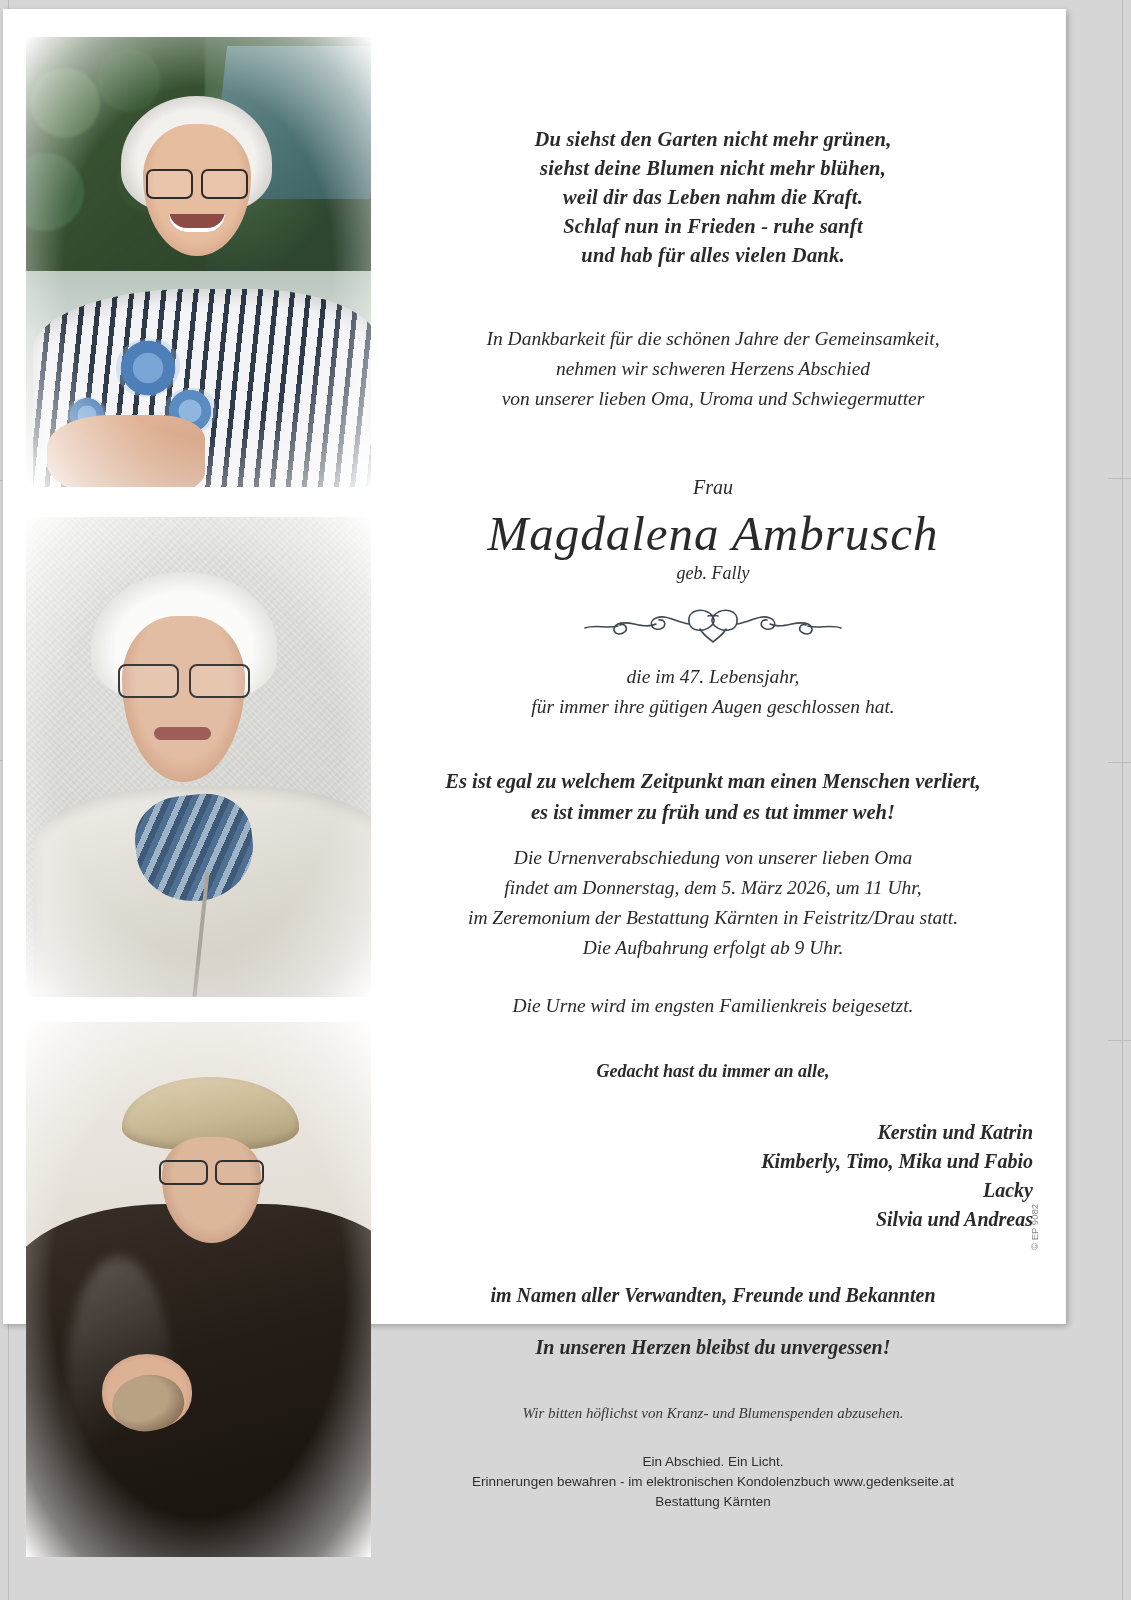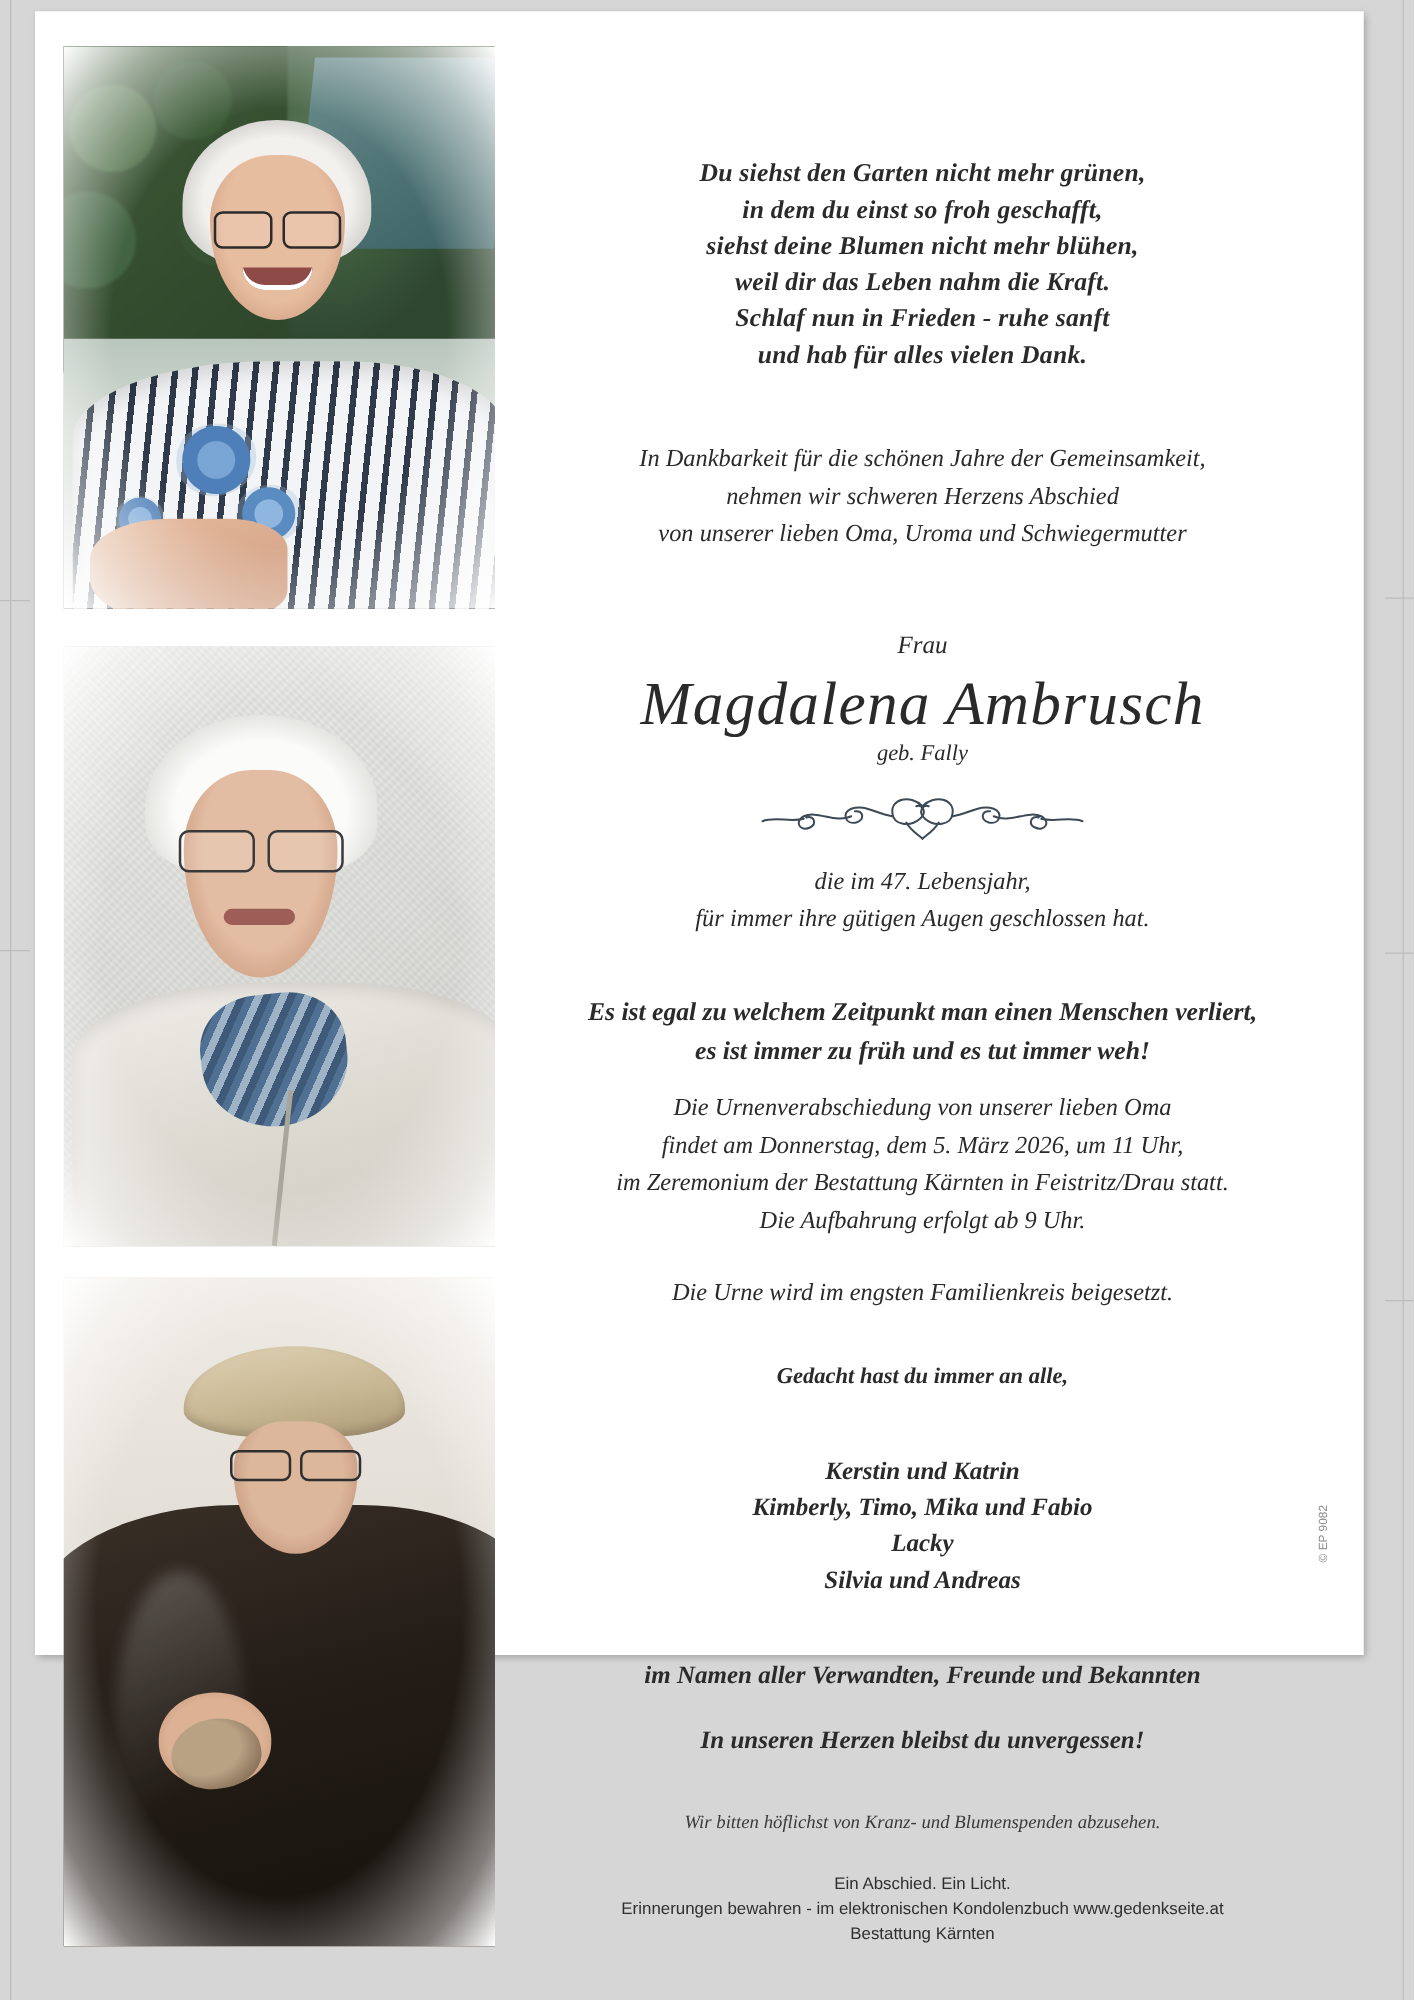--- a/index.html
+++ b/index.html
@@ -25,21 +25,21 @@
     width: 1px;
     background: #bdbdbd;
   }
   .bg-line-h {
     position: absolute;
     height: 1px;
     background: #bdbdbd;
   }
   .card {
     position: absolute;
-    left: 28px;
+    left: 3px;
     top: 9px;
     width: 1063px;
     height: 1315px;
     background: #ffffff;
     box-shadow: 2px 2px 6px rgba(0,0,0,0.25);
   }
   .photo-col {
     position: absolute;
     left: 23px;
     top: 28px;
@@ -349,21 +349,22 @@
     font-size: 18px;
     line-height: 33px;
     margin-top: 34px;
   }
   .family {
     font-family: "Liberation Serif", serif;
     font-style: italic;
     font-weight: bold;
     font-size: 20px;
     line-height: 29px;
-    margin-top: 46px;
+    margin-top: 30px;
+    text-align: right;
   }
   .names-note {
     font-family: "Liberation Serif", serif;
     font-style: italic;
     font-weight: bold;
     font-size: 20px;
     line-height: 30px;
     margin-top: 46px;
   }
   .closing {
@@ -462,21 +463,20 @@
         </div>
         <div class="p3-vig"></div>
       </div>
 
     </div>
 
     <div class="content">
 
       <div class="poem">
         <div>Du siehst den Garten nicht mehr grünen,</div>
-        <div>in dem du einst so froh geschafft,</div>
         <div>siehst deine Blumen nicht mehr blühen,</div>
         <div>weil dir das Leben nahm die Kraft.</div>
         <div>Schlaf nun in Frieden - ruhe sanft</div>
         <div>und hab für alles vielen Dank.</div>
       </div>
 
       <div class="intro">
         <div>In Dankbarkeit für die schönen Jahre der Gemeinsamkeit,</div>
         <div>nehmen wir schweren Herzens Abschied</div>
         <div>von unserer lieben Oma, Uroma und Schwiegermutter</div>

